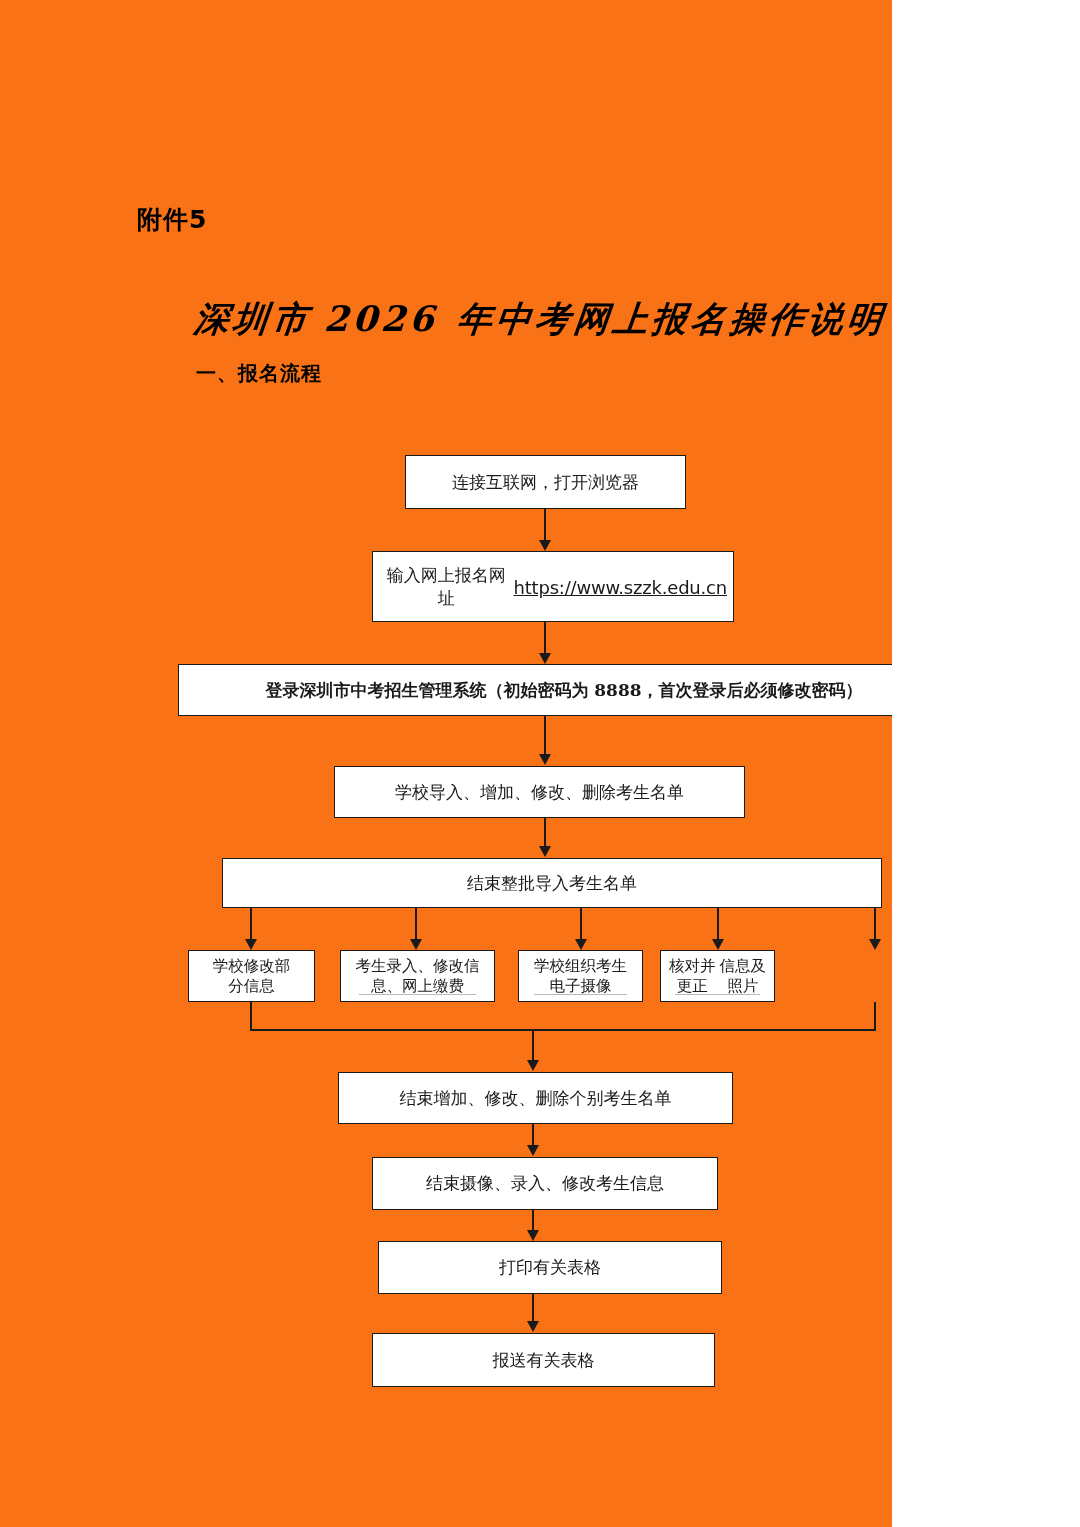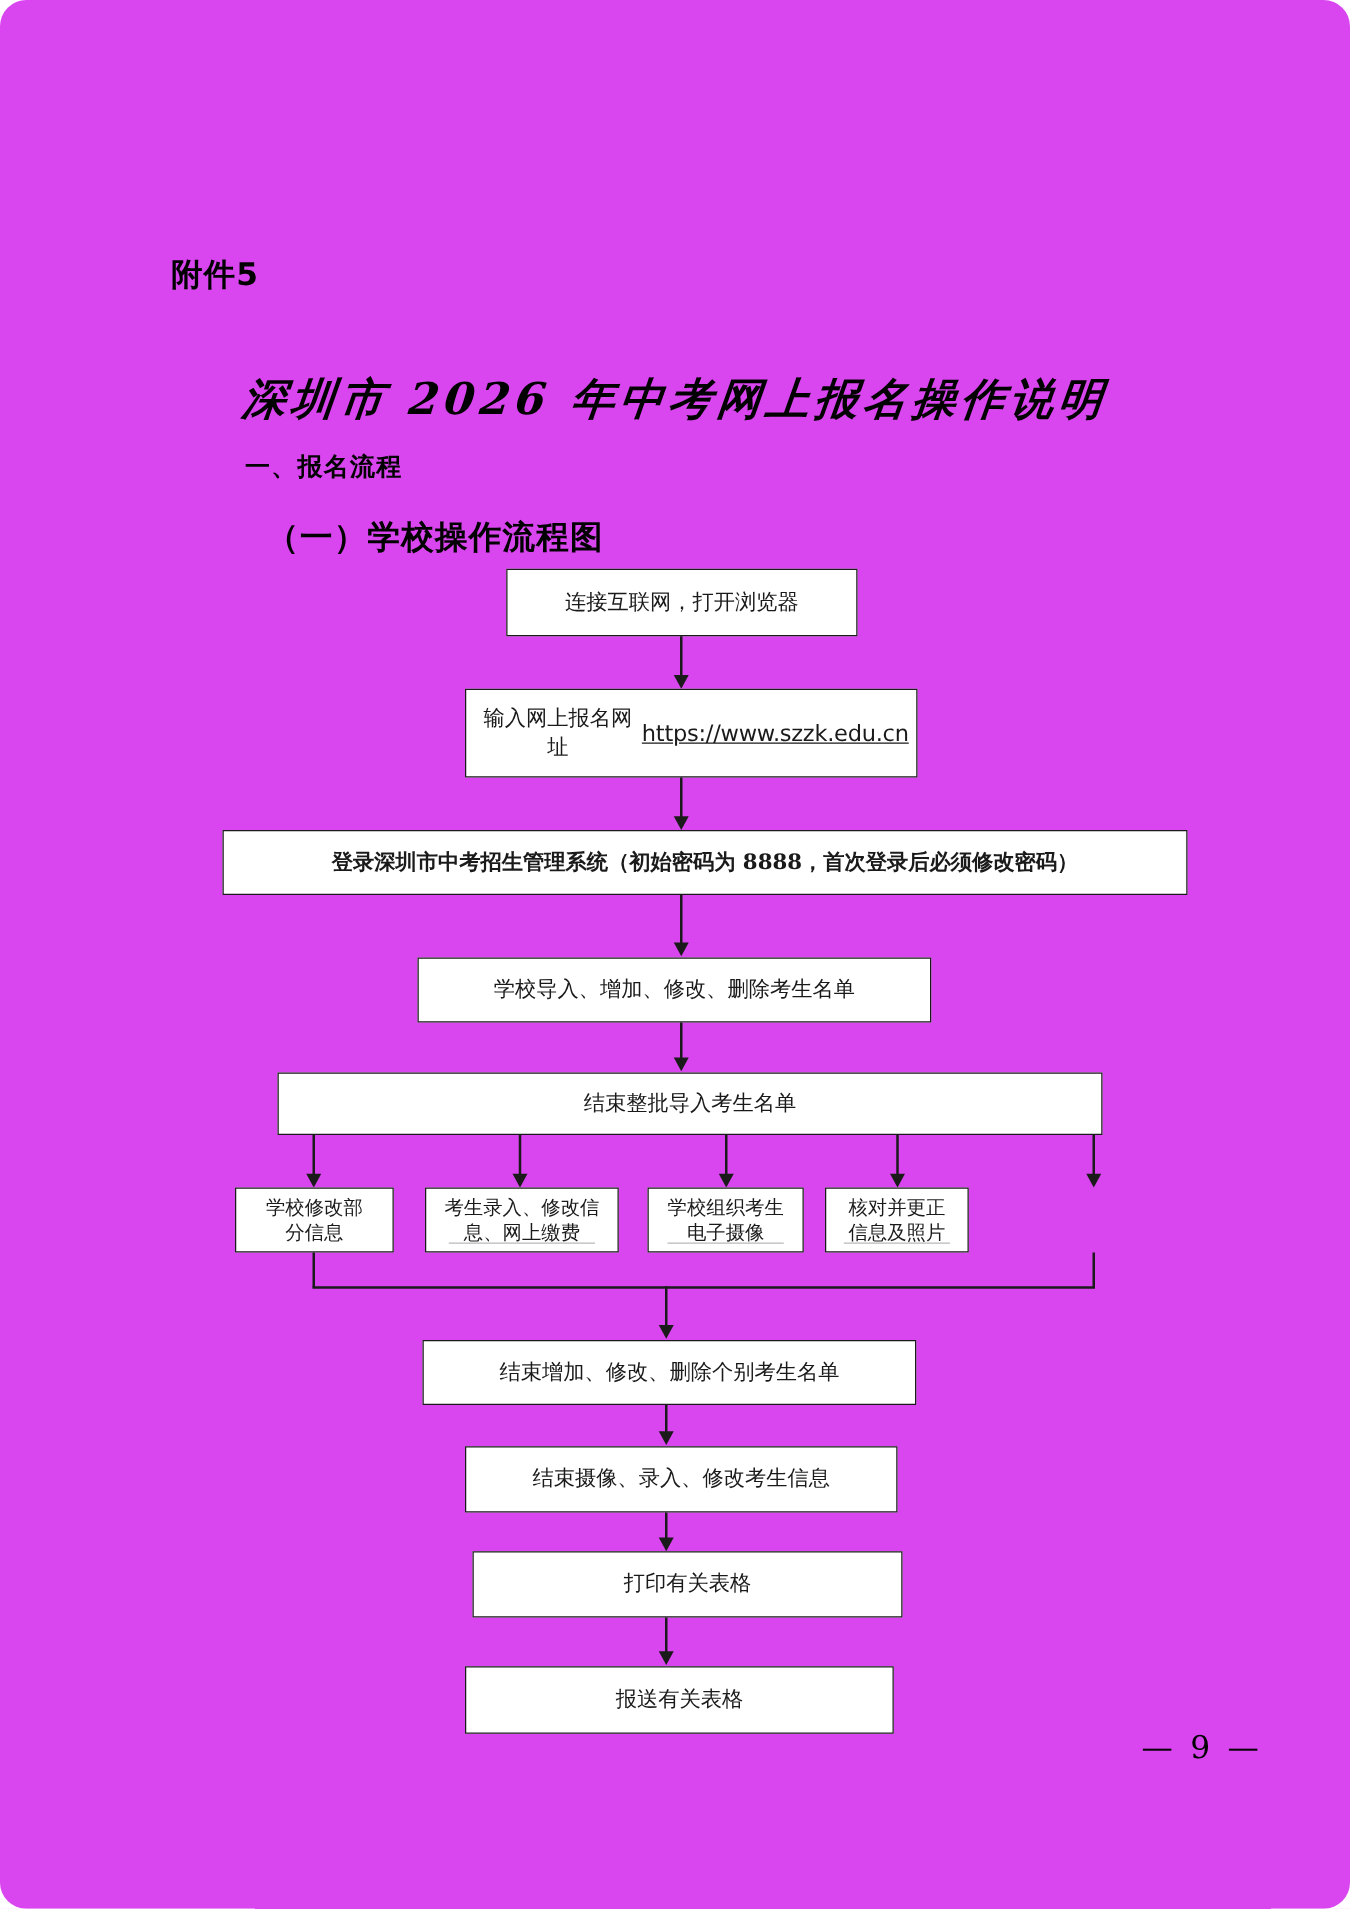--- a/index.html
+++ b/index.html
@@ -6,25 +6,24 @@
     margin: 0;
     padding: 0;
     background: #ffffff;
   }
   body {
     font-family: "DejaVu Sans", "Liberation Sans", sans-serif;
     color: #000000;
   }
   #page {
     position: relative;
-    width: 1080px;
+    width: 892px;
     height: 1527px;
-    background: #d946ef;
+    background: #f97316;
     overflow: hidden;
-    border-radius: 21px;
   }
 
   
   .attach-label {
     position: absolute;
     left: 137px;
     top: 203px;
     font-size: 25px;
     font-weight: bold;
     letter-spacing: 1px;
@@ -137,21 +136,20 @@
 </head>
 <body>
 
 <div id="page">
 
   <div class="attach-label">附件5</div>
 
   <div class="doc-title">深圳市 2026 年中考网上报名操作说明</div>
 
   <div class="sec-h1">一、报名流程</div>
-  <div class="sec-h2">（一）学校操作流程图</div>
 
   <div class="fbox" style="left:405px; top:455px; width:281px; height:54px;">连接互联网，打开浏览器</div>
 
   <div class="vline" style="left:544px; top:509px; height:33px;"></div>
   <div class="arrowhead" style="left:539px; top:540px;"></div>
 
   <div class="fbox" style="left:372px; top:551px; width:362px; height:71px; flex-direction:row;justify-content:flex-end;">
     <span class="l2">输入网上报名网址</span>
     <span class="url-line">https://www.szzk.edu.cn</span>
   </div>
@@ -194,21 +192,21 @@
   <div class="fbox small" style="left:188px; top:950px; width:127px; height:52px; flex-direction:column;">
     <span>学校修改部</span>
     <span>分信息</span>
   </div>
 
   <div class="fbox small artifact-underline" style="left:518px; top:950px; width:125px; height:52px; flex-direction:column; position:absolute;">
     <span>学校组织考生</span>
     <span>电子摄像</span>
   </div>
 
-  <div class="fbox small artifact-underline" style="left:660px; top:950px; width:115px; height:52px; flex-direction:column; position:absolute;">
+  <div class="fbox small artifact-underline" style="left:660px; top:950px; width:115px; height:52px; flex-direction:row; position:absolute;">
     <span>核对并更正</span>
     <span>信息及照片</span>
   </div>
 
 
   <div class="vline" style="left:250px; top:1002px; height:28px;"></div>
   <div class="vline" style="left:874px; top:1002px; height:28px;"></div>
   <div class="hline" style="left:250px; top:1029px; width:626px;"></div>
   <div class="vline" style="left:532px; top:1029px; height:32px;"></div>
   <div class="arrowhead" style="left:527px; top:1060px;"></div>

